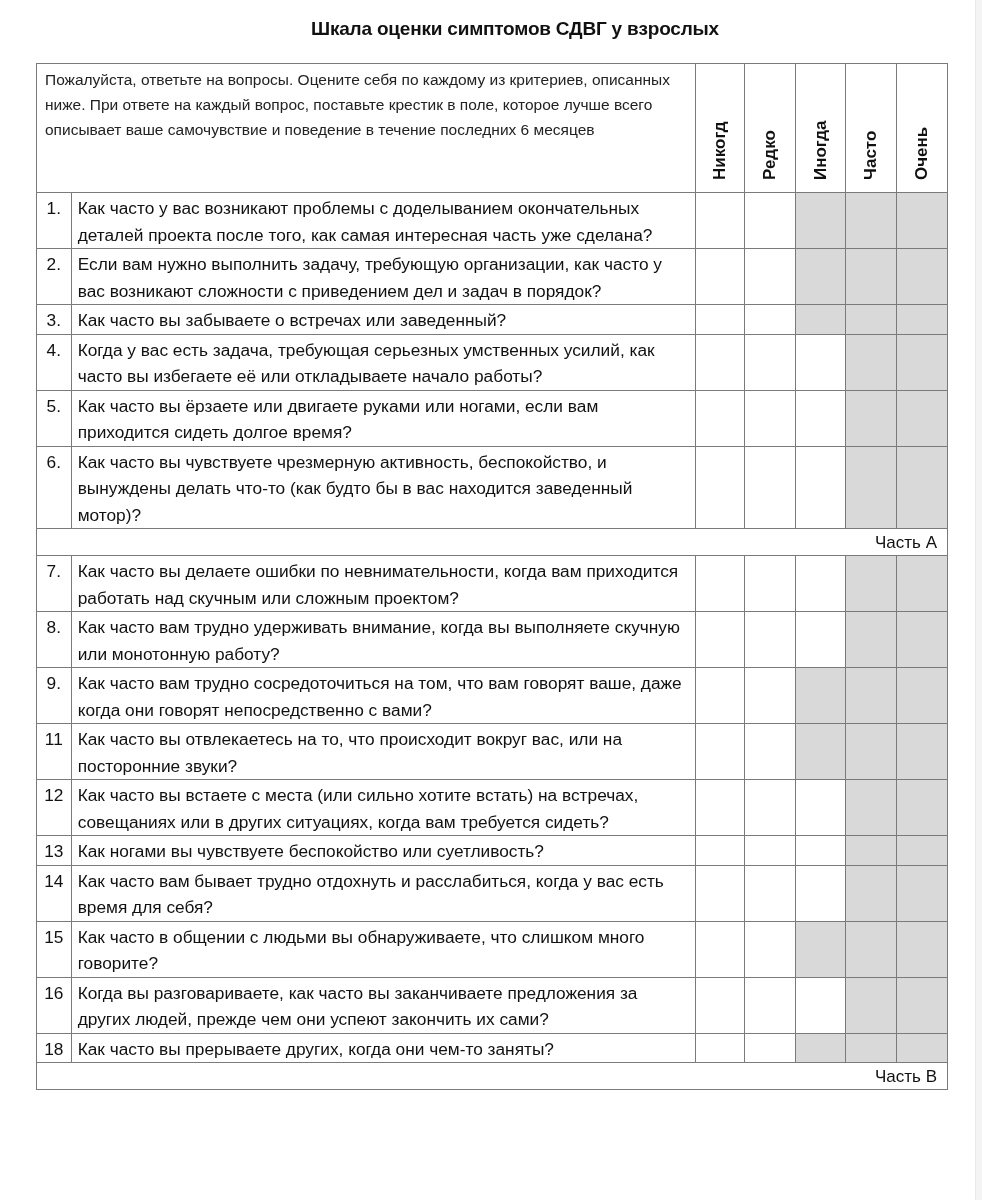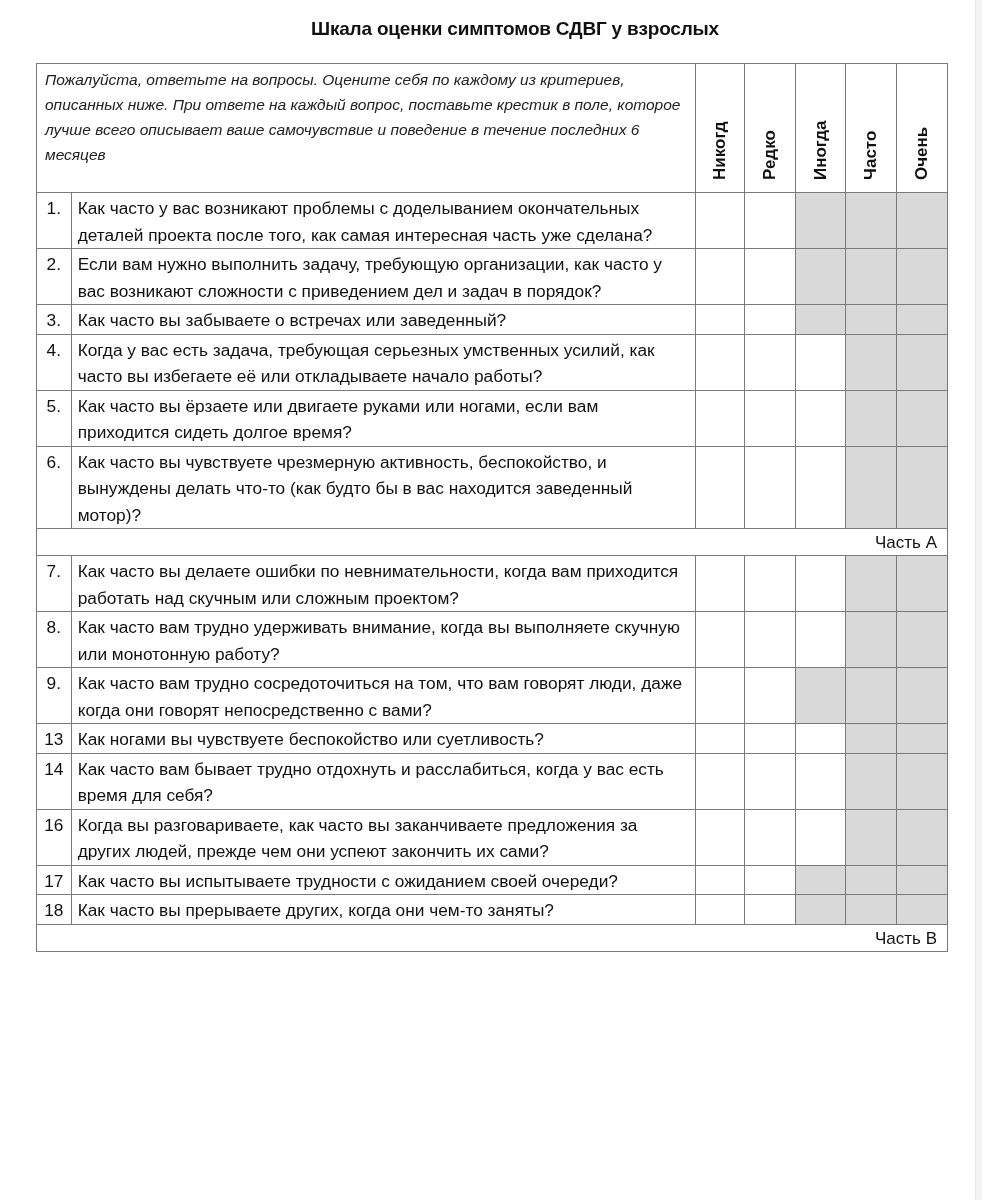--- a/index.html
+++ b/index.html
@@ -4,21 +4,21 @@
 <style>
   html, body { margin: 0; padding: 0; background: #ffffff; }
   body { width: 982px; height: 1200px; position: relative; font-family: "Liberation Sans", "DejaVu Sans", sans-serif; color: #111; overflow: hidden; }
   .page-edge { position: absolute; right: 0; top: 0; width: 6px; height: 1200px; background: #f4f4f4; border-left: 1px solid #e8e8e8; }
   .title { position: absolute; top: 18px; left: 0; width: 1030px; text-align: center; font-weight: bold; font-size: 19px; letter-spacing: -0.2px; }
   table.form { position: absolute; left: 36px; top: 63px; width: 912px; border-collapse: collapse; table-layout: fixed; font-size: 17.3px; }
   table.form td { border: 1.5px solid #7a7a7a; padding: 0; vertical-align: top; }
   .hdr-row td { height: 26px; vertical-align: middle; font-weight: bold; font-size: 18px; }
   .name-label { padding-left: 20px !important; }
   .date-label { text-align: right; padding-right: 12px !important; }
-  .instr { font-size: 15.5px; line-height: 25px; padding: 3px 8px 0 8px !important; color: #222; font-style: italic; }
+  .instr { font-size: 15.5px; line-height: 25px; padding: 3px 8px 0 8px !important; color: #222; }
   .colhead { height: 128px; position: relative; }
   .colhead span { position: absolute; left: 50%; bottom: 12px; transform-origin: left bottom; transform: rotate(-90deg) translateY(50%); white-space: nowrap; font-weight: bold; font-size: 17px; }
   .num { text-align: center; padding-top: 2px !important; line-height: 26.5px; }
   .q { padding: 2px 6px 0 6px !important; line-height: 26.5px; }
   .cell { background: #ffffff; }
   .cell.shaded { background: #d9d9d9; }
   .part { text-align: right; padding-right: 10px !important; height: 26px; vertical-align: bottom !important; line-height: 24px; font-size: 17px; }
 </style>
 </head>
 <body>
@@ -128,24 +128,42 @@
         <td class="num">8.</td>
         <td class="q" colspan="3">Как часто вам трудно удерживать внимание, когда вы выполняете скучную или монотонную работу?</td>
         <td class="cell"></td>
         <td class="cell"></td>
         <td class="cell"></td>
         <td class="cell shaded" style="background: rgb(217, 217, 217);"></td>
         <td class="cell shaded" style="background: rgb(217, 217, 217);"></td>
       </tr>
       <tr>
         <td class="num">9.</td>
-        <td class="q" colspan="3">Как часто вам трудно сосредоточиться на том, что вам говорят люди, даже когда они говорят непосредственно с вами?</td>
-        <td class="cell"></td>
-        <td class="cell"></td>
-        <td class="cell shaded" style="background: rgb(217, 217, 217);"></td>
+        <td class="q" colspan="3">Как часто вам трудно сосредоточиться на том, что вам говорят ваше, даже когда они говорят непосредственно с вами?</td>
+        <td class="cell"></td>
+        <td class="cell"></td>
+        <td class="cell shaded" style="background: rgb(217, 217, 217);"></td>
+        <td class="cell shaded" style="background: rgb(217, 217, 217);"></td>
+        <td class="cell shaded" style="background: rgb(217, 217, 217);"></td>
+      </tr>
+      <tr>
+        <td class="num">11</td>
+        <td class="q" colspan="3">Как часто вы отвлекаетесь на то, что происходит вокруг вас, или на посторонние звуки?</td>
+        <td class="cell"></td>
+        <td class="cell"></td>
+        <td class="cell shaded" style="background: rgb(217, 217, 217);"></td>
+        <td class="cell shaded" style="background: rgb(217, 217, 217);"></td>
+        <td class="cell shaded" style="background: rgb(217, 217, 217);"></td>
+      </tr>
+      <tr>
+        <td class="num">12</td>
+        <td class="q" colspan="3">Как часто вы встаете с места (или сильно хотите встать) на встречах, совещаниях или в других ситуациях, когда вам требуется сидеть?</td>
+        <td class="cell"></td>
+        <td class="cell"></td>
+        <td class="cell"></td>
         <td class="cell shaded" style="background: rgb(217, 217, 217);"></td>
         <td class="cell shaded" style="background: rgb(217, 217, 217);"></td>
       </tr>
       <tr>
         <td class="num">13</td>
         <td class="q" colspan="3">Как ногами вы чувствуете беспокойство или суетливость?</td>
         <td class="cell"></td>
         <td class="cell"></td>
         <td class="cell"></td>
         <td class="cell shaded" style="background: rgb(217, 217, 217);"></td>
@@ -154,38 +172,38 @@
       <tr>
         <td class="num">14</td>
         <td class="q" colspan="3">Как часто вам бывает трудно отдохнуть и расслабиться, когда у вас есть время для себя?</td>
         <td class="cell"></td>
         <td class="cell"></td>
         <td class="cell"></td>
         <td class="cell shaded" style="background: rgb(217, 217, 217);"></td>
         <td class="cell shaded" style="background: rgb(217, 217, 217);"></td>
       </tr>
       <tr>
+        <td class="num">15</td>
+        <td class="q" colspan="3">Как часто в общении с людьми вы обнаруживаете, что слишком много говорите?</td>
+        <td class="cell"></td>
+        <td class="cell"></td>
+        <td class="cell shaded" style="background: rgb(217, 217, 217);"></td>
+        <td class="cell shaded" style="background: rgb(217, 217, 217);"></td>
+        <td class="cell shaded" style="background: rgb(217, 217, 217);"></td>
+      </tr>
+      <tr>
         <td class="num">16</td>
         <td class="q" colspan="3">Когда вы разговариваете, как часто вы заканчиваете предложения за других людей, прежде чем они успеют закончить их сами?</td>
         <td class="cell"></td>
         <td class="cell"></td>
         <td class="cell"></td>
         <td class="cell shaded" style="background: rgb(217, 217, 217);"></td>
         <td class="cell shaded" style="background: rgb(217, 217, 217);"></td>
       </tr>
       <tr>
-        <td class="num">17</td>
-        <td class="q" colspan="3">Как часто вы испытываете трудности с ожиданием своей очереди?</td>
-        <td class="cell"></td>
-        <td class="cell"></td>
-        <td class="cell shaded" style="background: rgb(217, 217, 217);"></td>
-        <td class="cell shaded" style="background: rgb(217, 217, 217);"></td>
-        <td class="cell shaded" style="background: rgb(217, 217, 217);"></td>
-      </tr>
-      <tr>
         <td class="num">18</td>
         <td class="q" colspan="3">Как часто вы прерываете других, когда они чем-то заняты?</td>
         <td class="cell"></td>
         <td class="cell"></td>
         <td class="cell shaded" style="background: rgb(217, 217, 217);"></td>
         <td class="cell shaded" style="background: rgb(217, 217, 217);"></td>
         <td class="cell shaded" style="background: rgb(217, 217, 217);"></td>
       </tr>
       <tr>
         <td colspan="9" class="part">Часть В</td>

